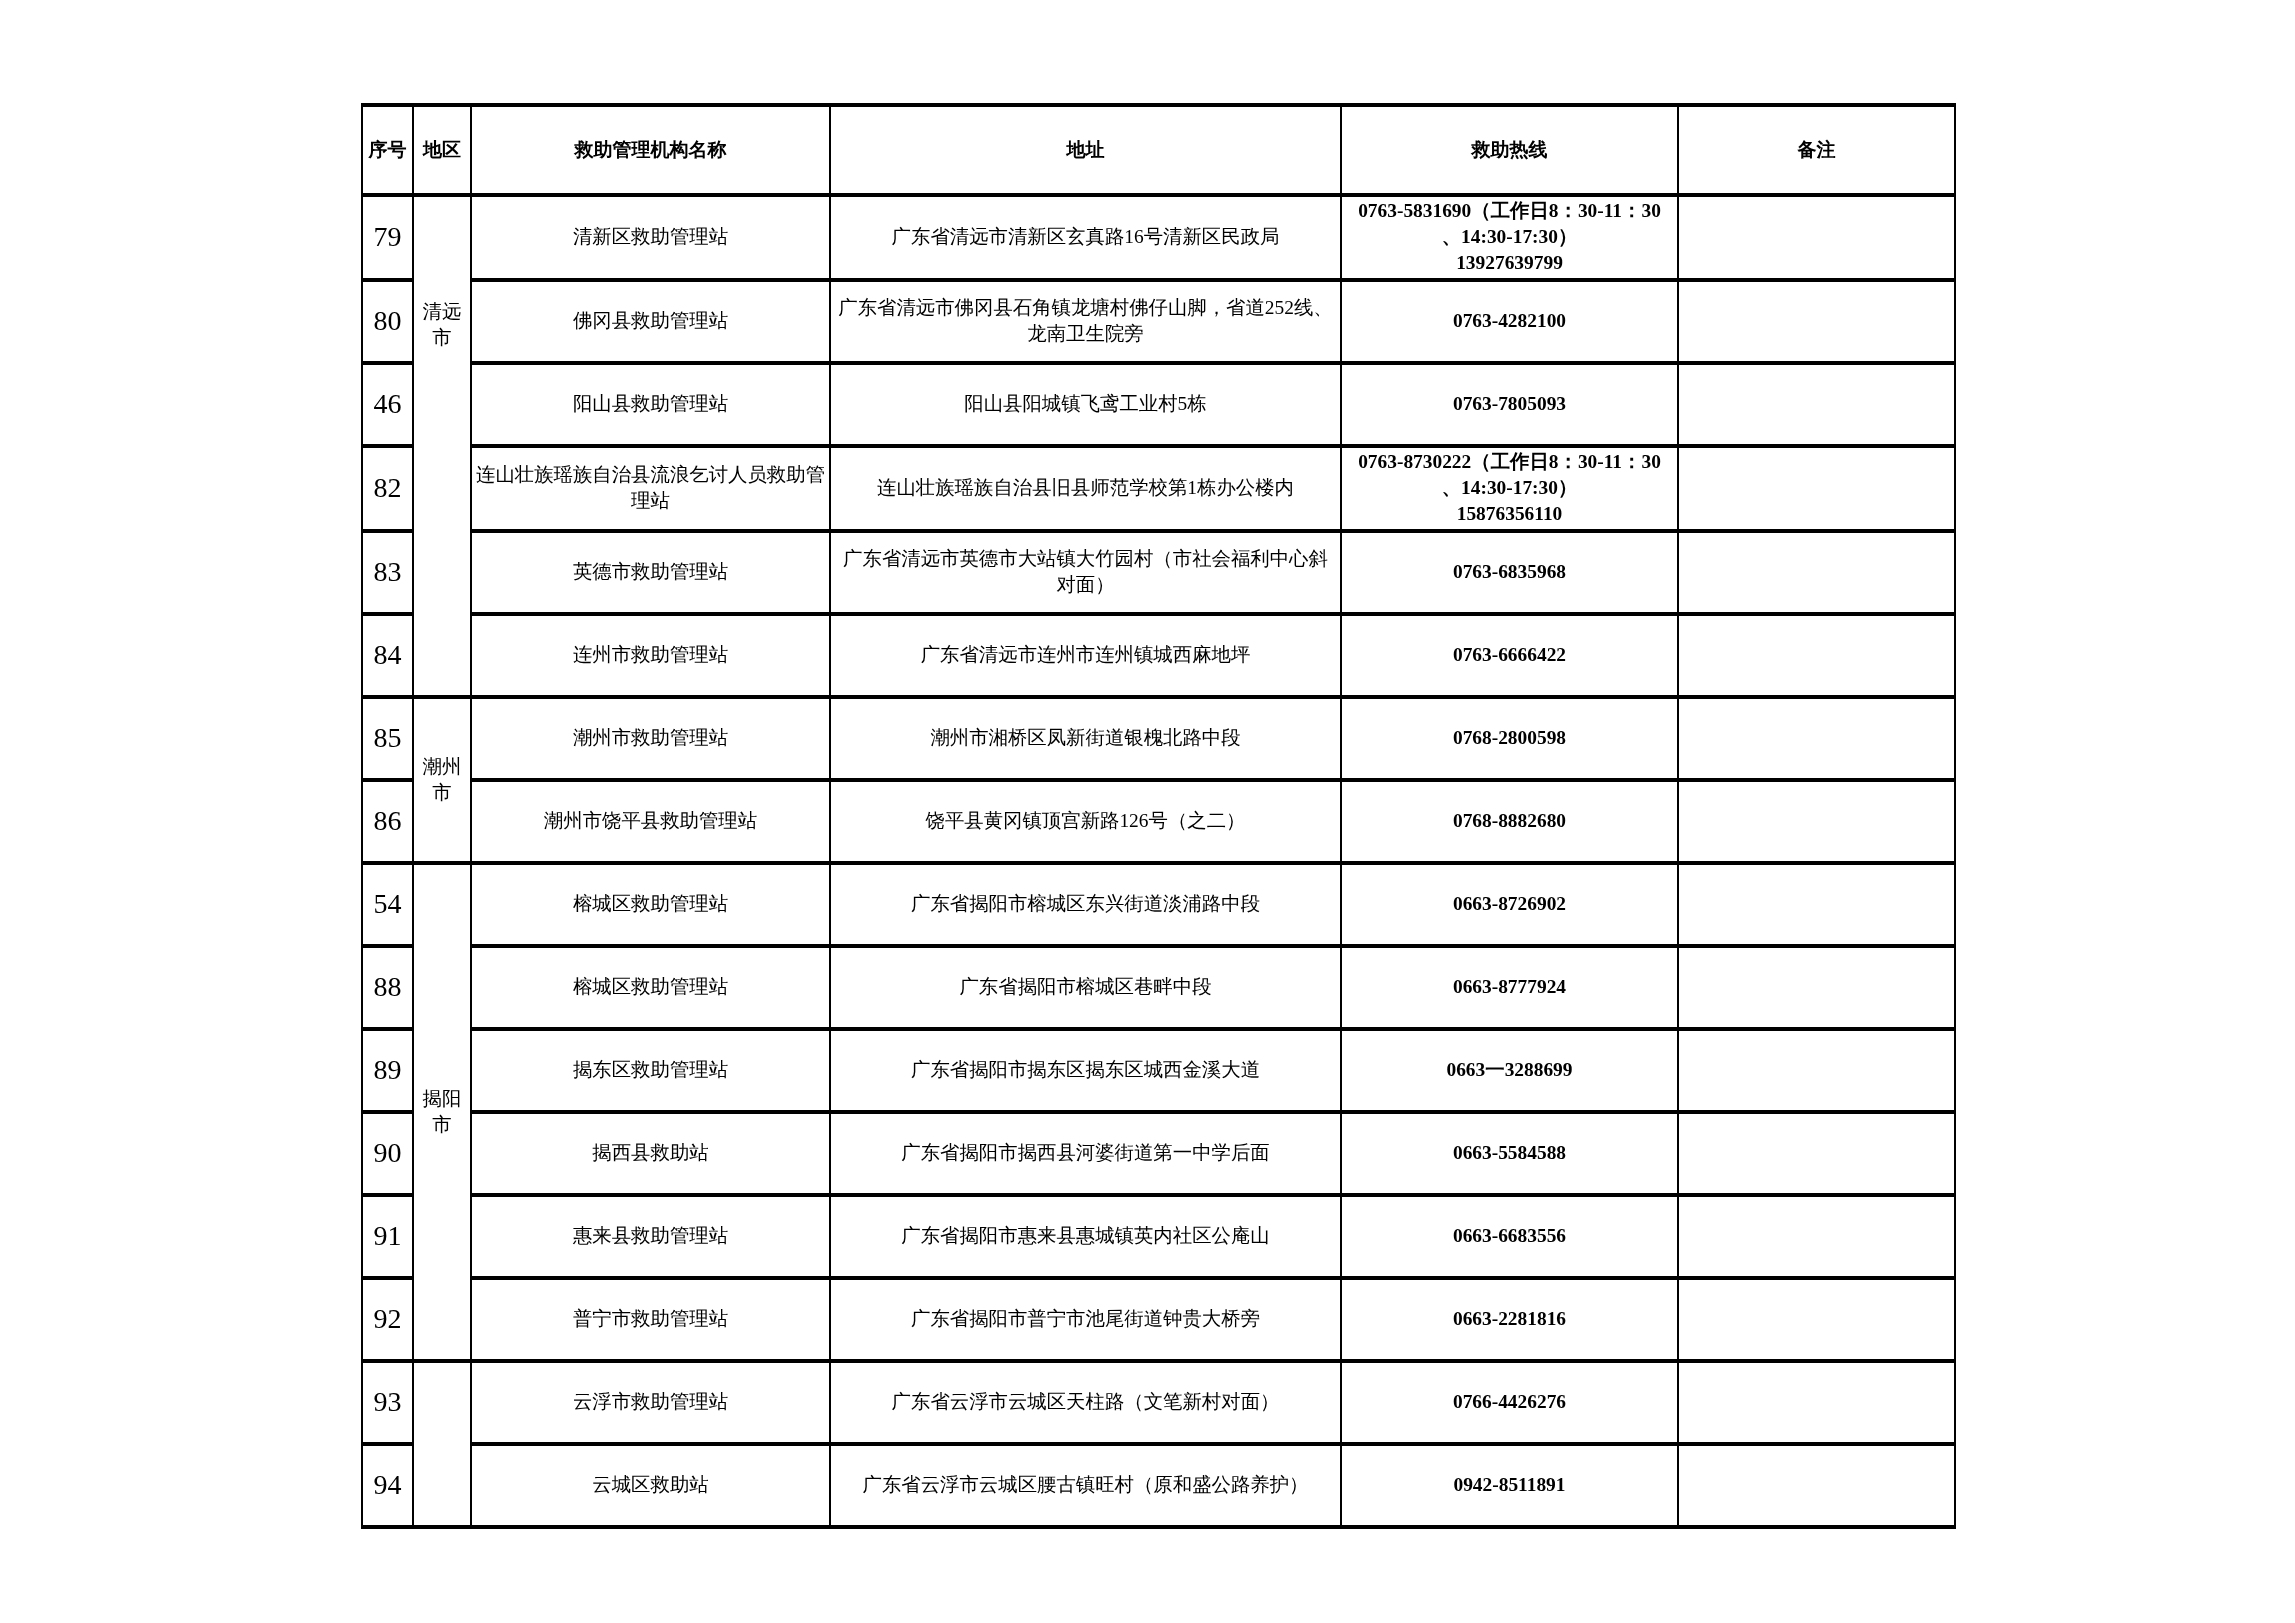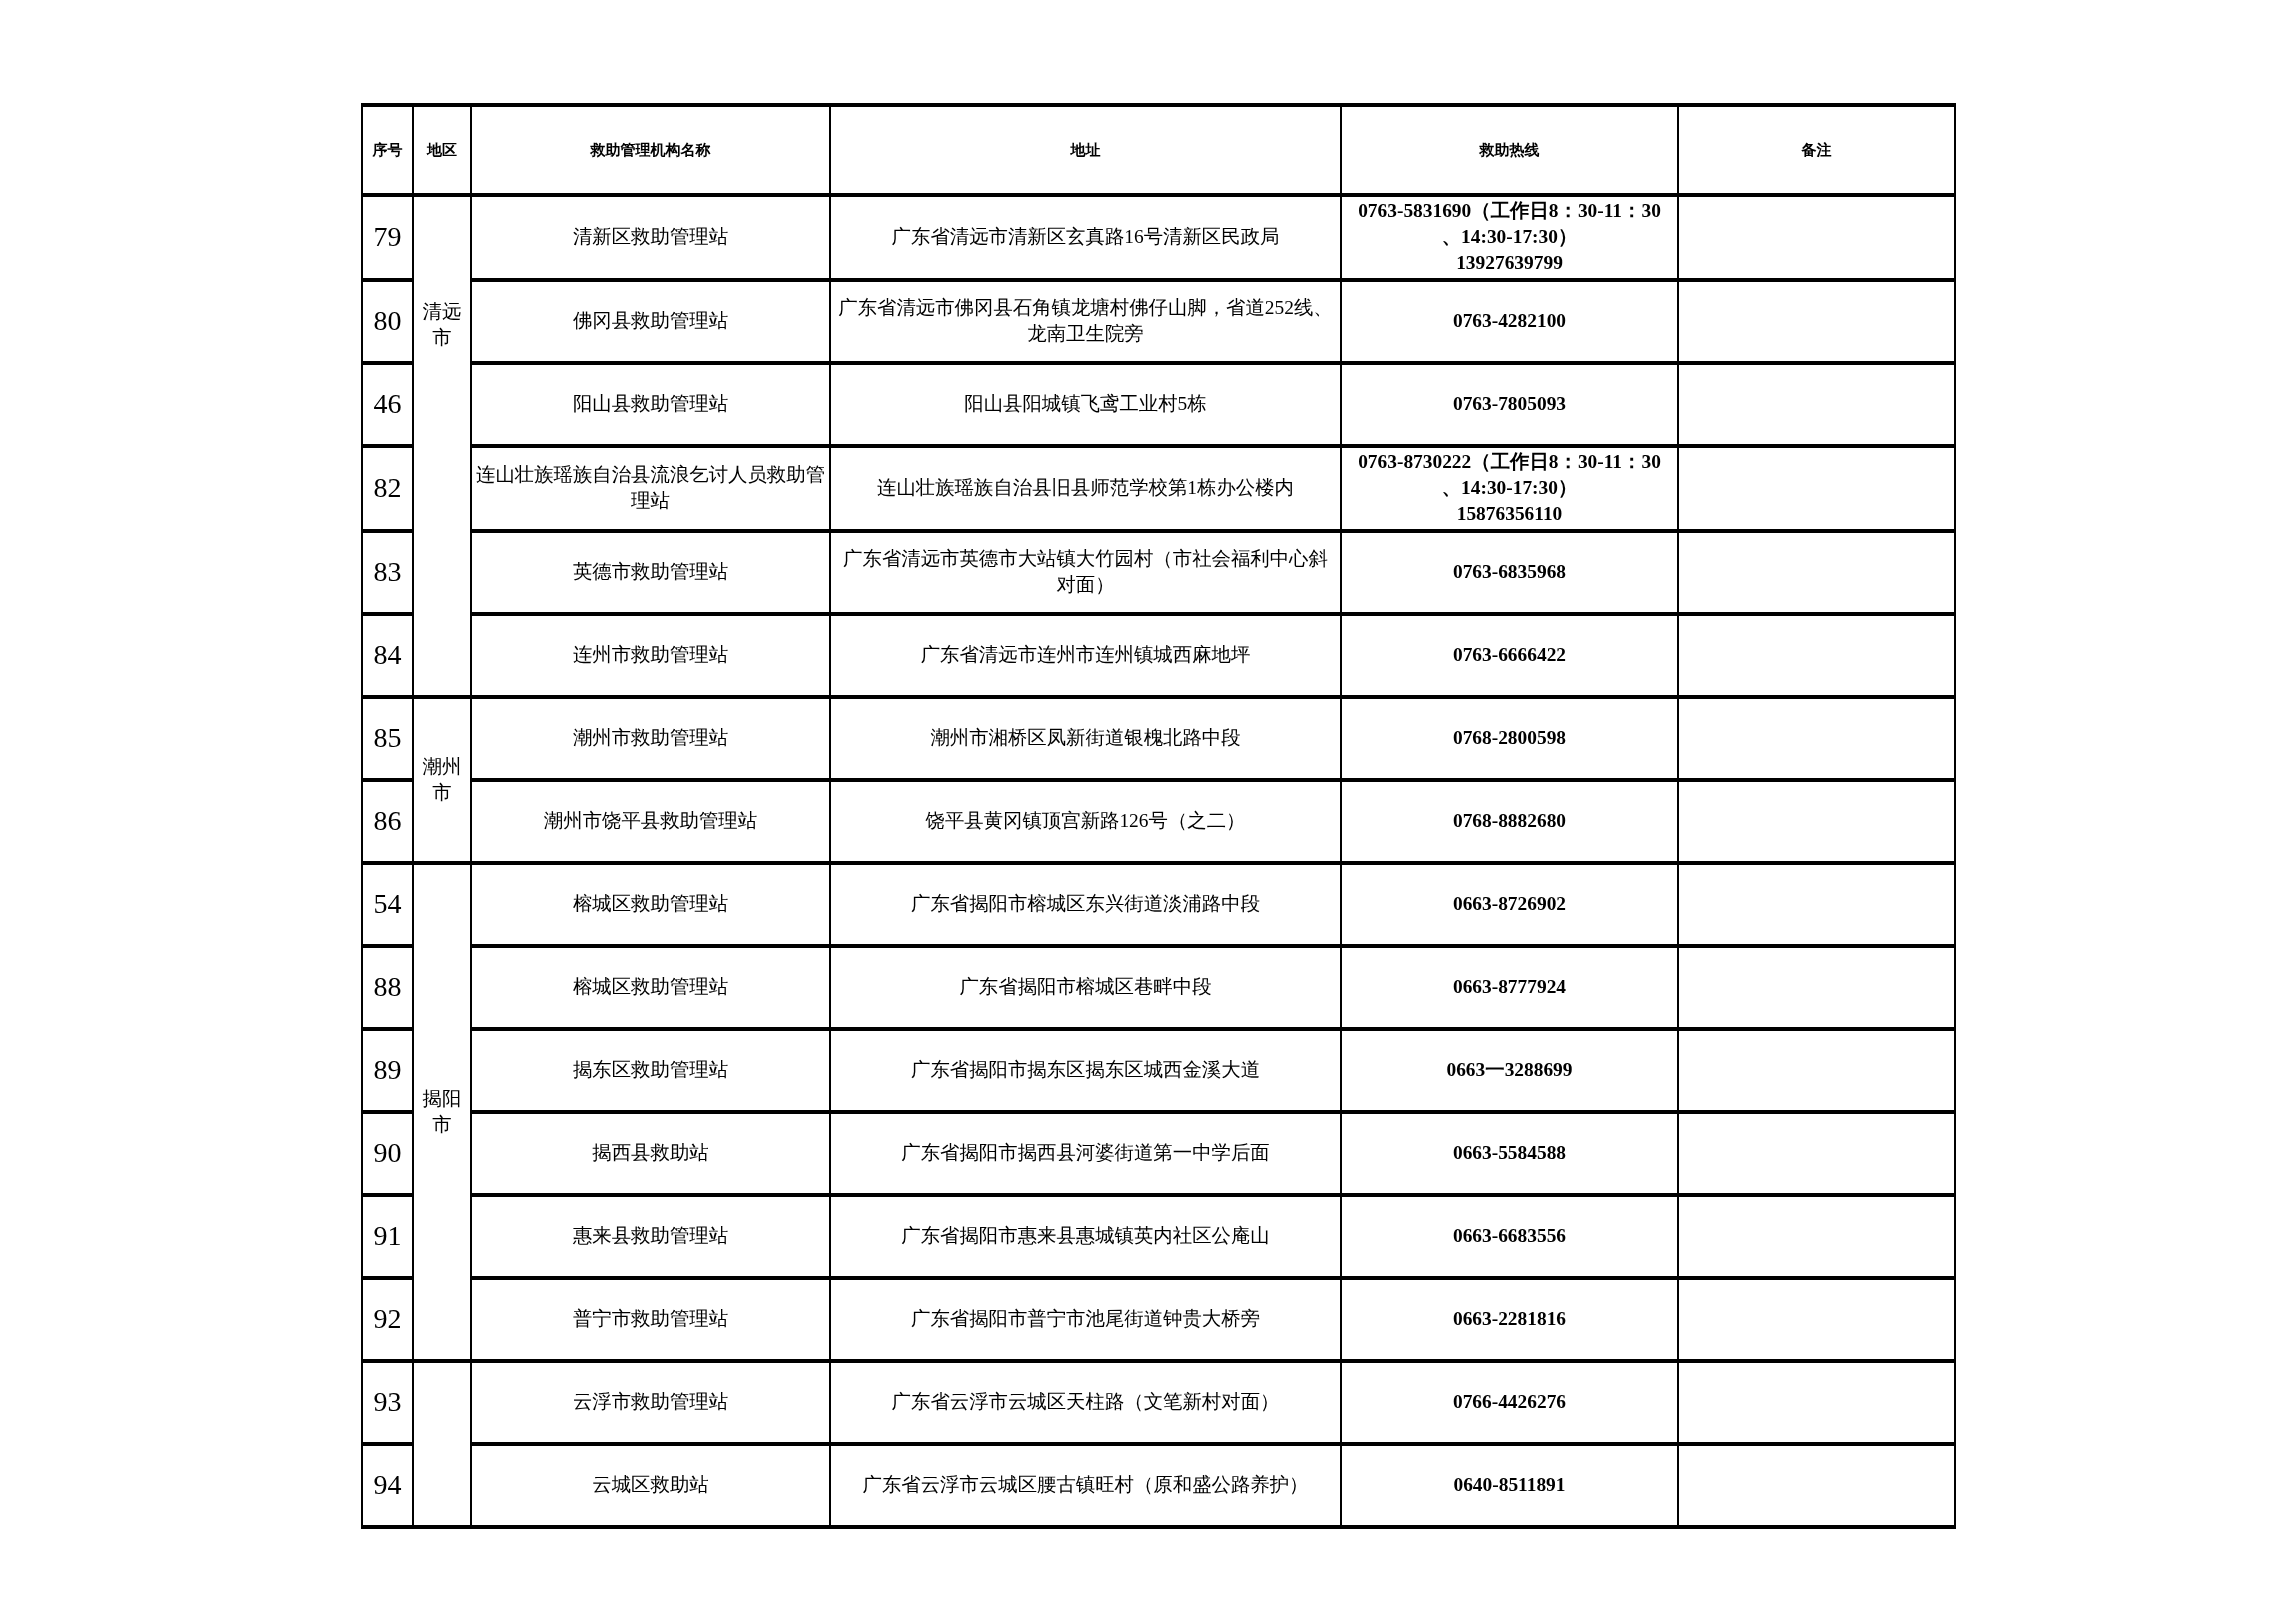--- a/index.html
+++ b/index.html
@@ -24,21 +24,21 @@
     border-top-width: 4.9px;
     border-bottom-width: 4.9px;
     text-align: center;
     vertical-align: middle;
     padding: 1.4px 2.8px;
     overflow: hidden;
   }
   tr.header-row { height: 90px; }
   tr.data-row  { height: 83px; }
   th {
-    font-size: 15px;
+    font-size: 19px;
     font-weight: bold;
     line-height: 26px;
     font-family: Liberation Serif, serif;
   }
   td {
     font-size: 19.4px;
     line-height: 26px;
   }
   td.seq-cell { font-size: 28px; }
   td.region-cell { padding: 0 1.4px; }
@@ -192,19 +192,19 @@
           </td>
       <td class="name-cell">云浮市救助管理站</td>
       <td class="address-cell">广东省云浮市云城区天柱路（文笔新村对面）</td>
       <td class="hotline-cell">0766-4426276</td>
       <td class="remark-cell"></td>
     </tr>
     <tr class="data-row">
       <td class="seq-cell">94</td>
       <td class="name-cell">云城区救助站</td>
       <td class="address-cell">广东省云浮市云城区腰古镇旺村（原和盛公路养护）</td>
-      <td class="hotline-cell">0640-8511891</td>
+      <td class="hotline-cell">0942-8511891</td>
       <td class="remark-cell"></td>
     </tr>
   </tbody>
     </table>
 </div>
 
 
 </body></html>

